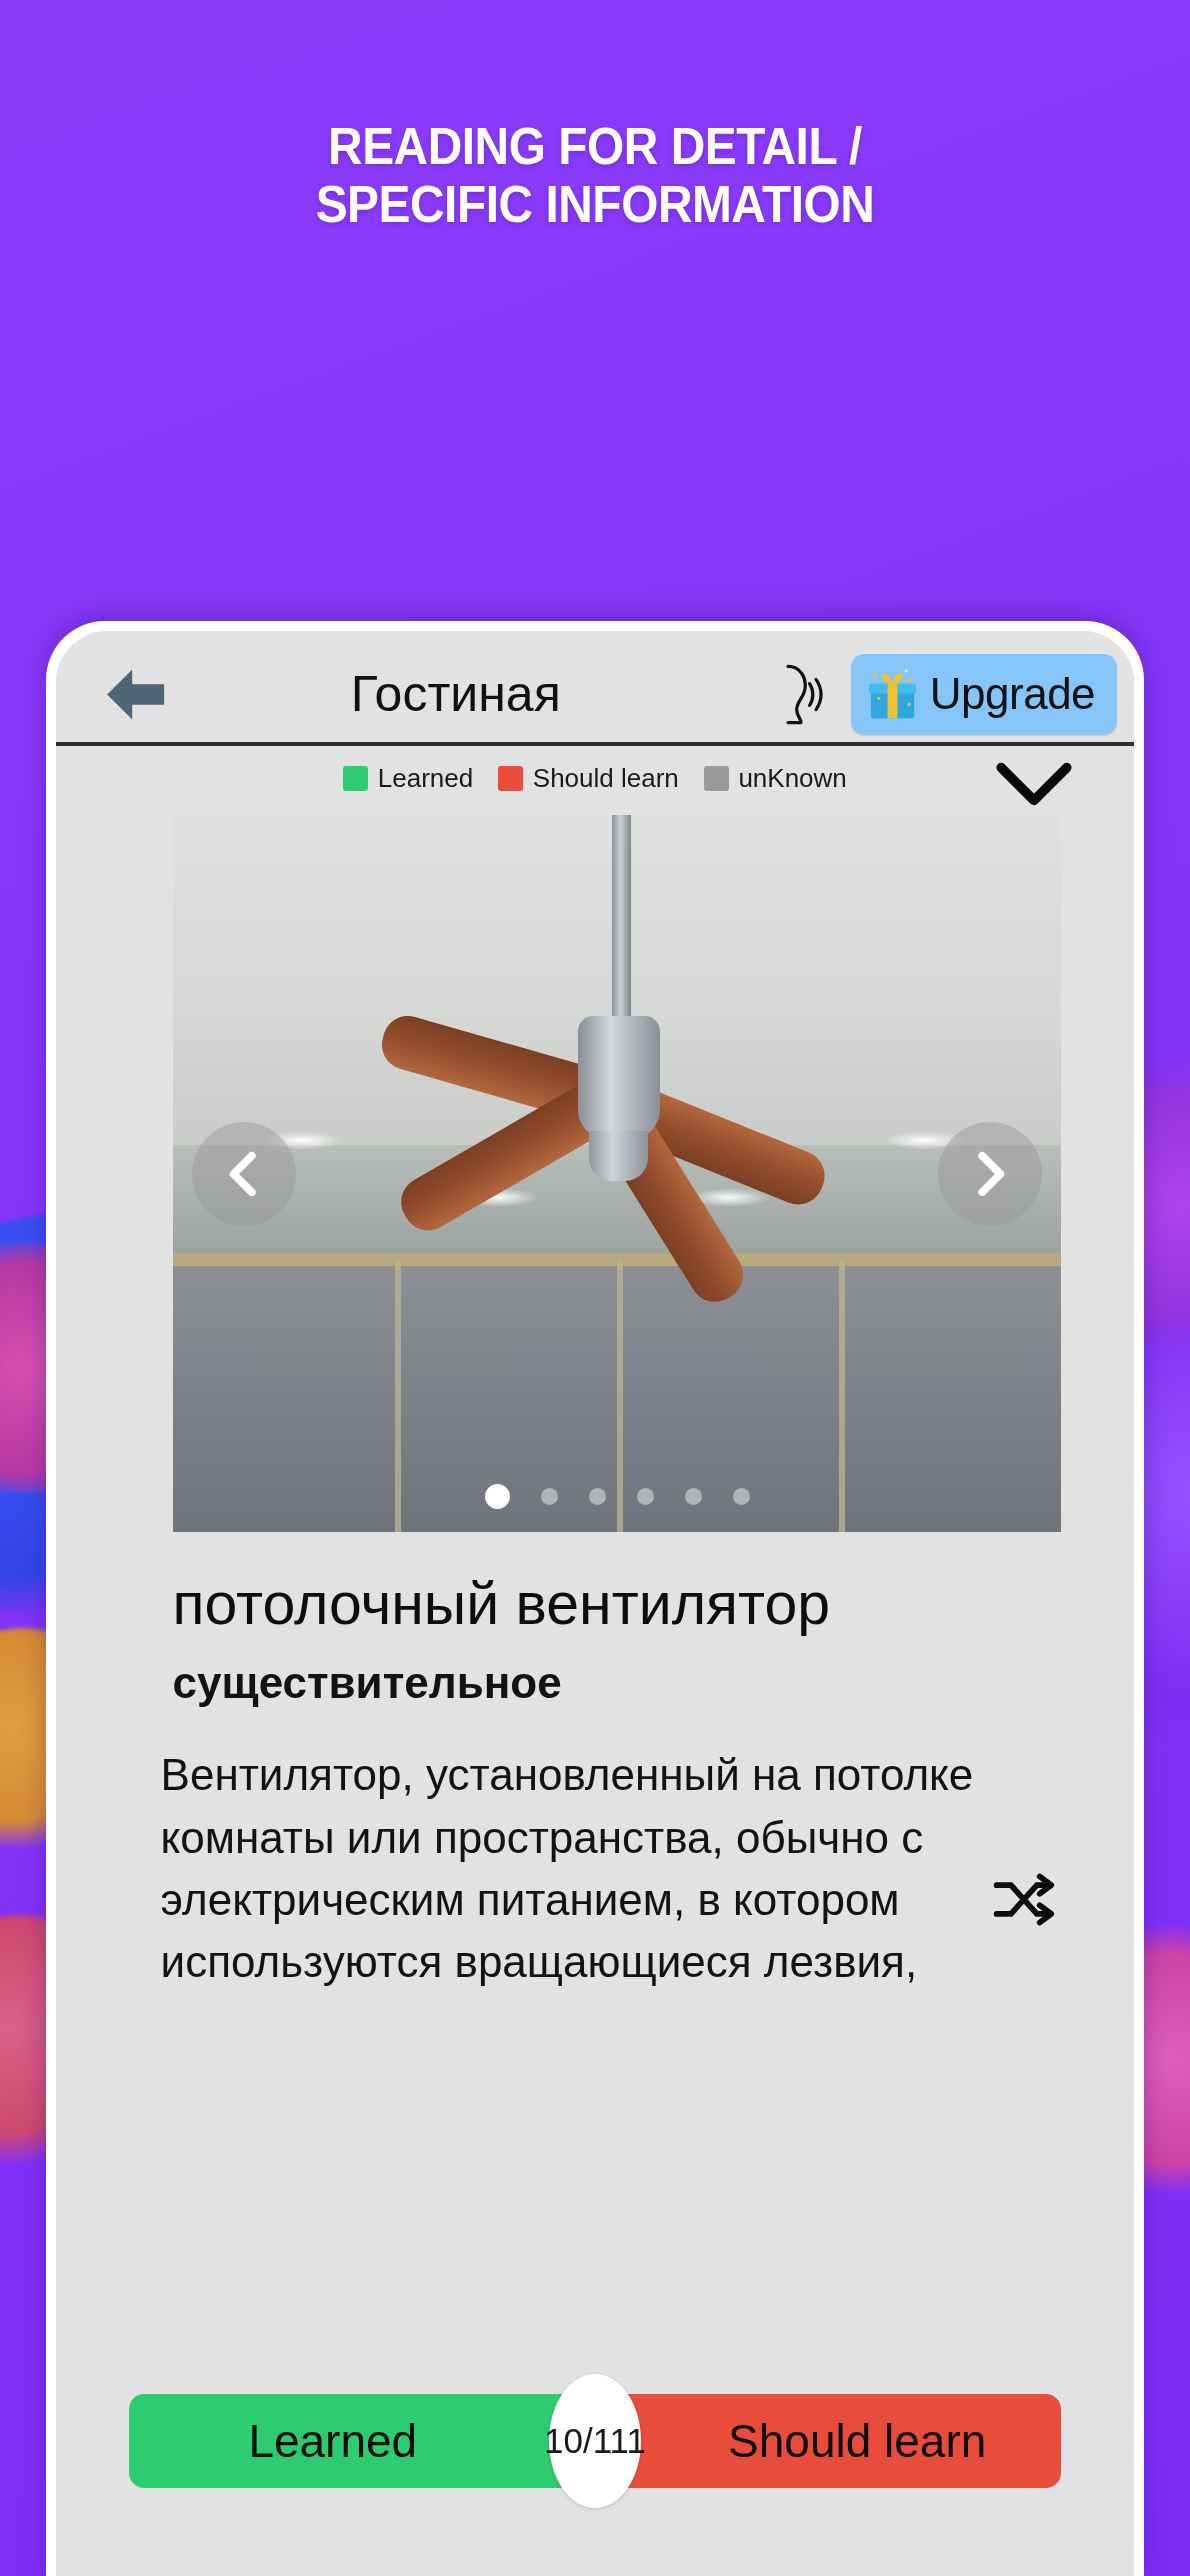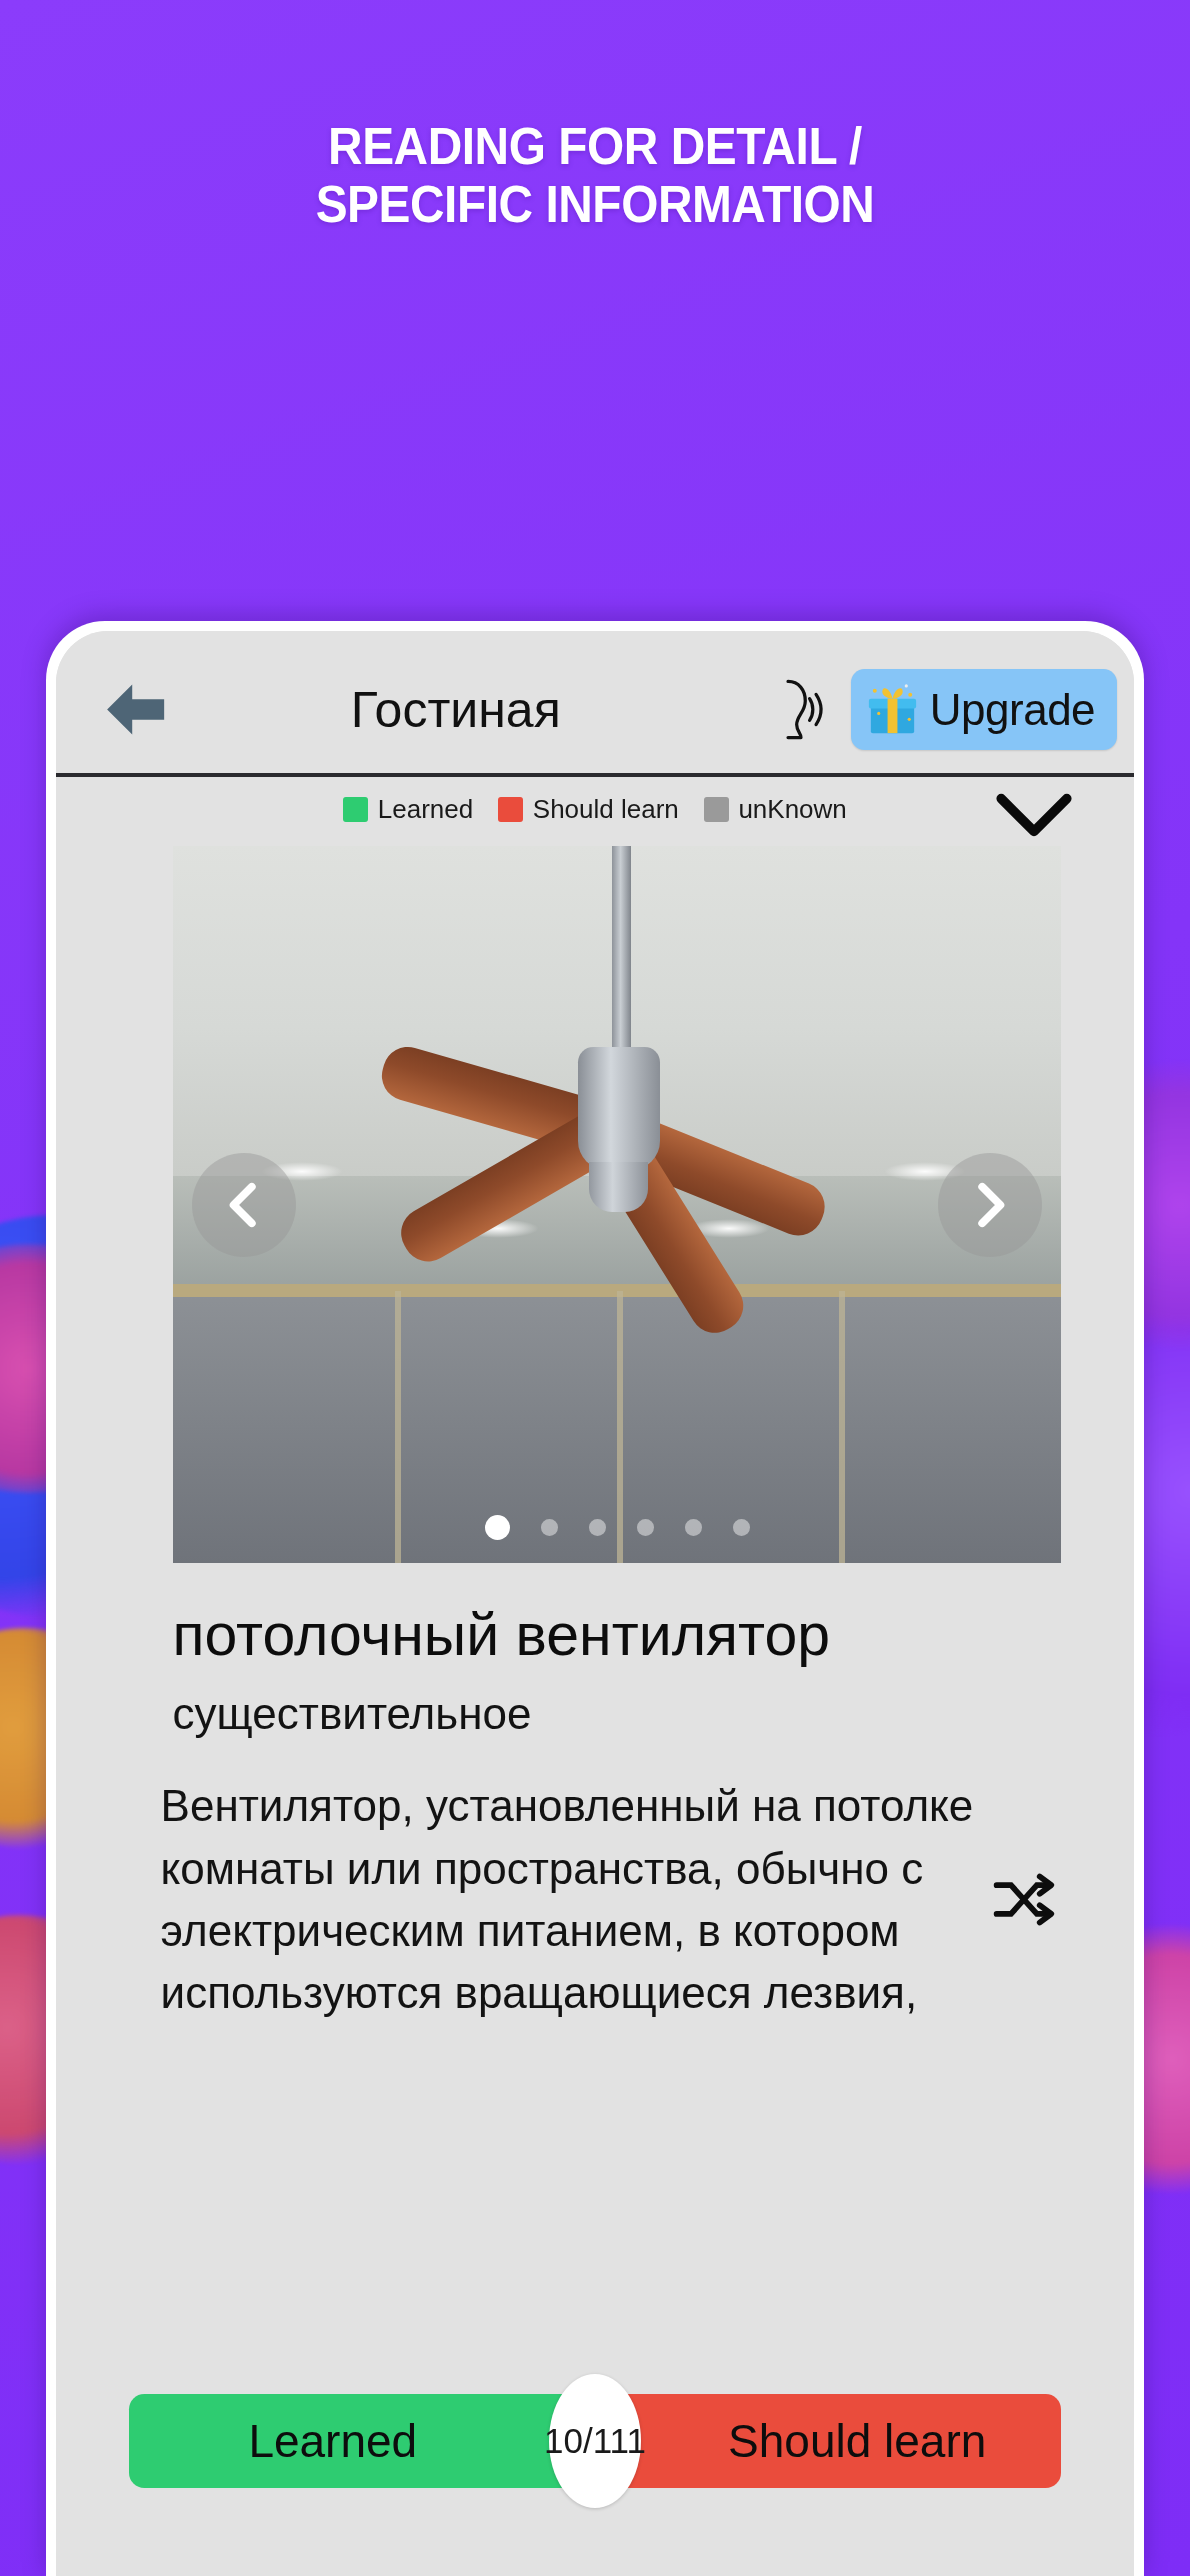--- a/index.html
+++ b/index.html
@@ -54,21 +54,21 @@
   }
   #phone-screen {
     width:100%; height:100%;
     background:#E2E2E2;
     border-top-left-radius:52px; border-top-right-radius:52px;
     overflow:hidden; position:relative;
   }
 
   
   #app-header {
-    height:142px; display:flex; align-items:center;
+    height:111px; display:flex; align-items:center;
     padding:16px 17px 0 33px; gap:0;
     background:#E2E2E2;
   }
   #back-button { width:92px; height:92px; flex:0 0 auto; display:flex; align-items:center; justify-content:center; cursor:pointer; }
   #back-button svg { width:73px; height:73px; }
   #screen-title {
     flex:1 1 auto; text-align:center;
     font-size:50px; color:#111; font-weight:400;
     margin-left:-19px; white-space:nowrap;
   }
@@ -163,21 +163,21 @@
     font-size:59px; color:#0D0D0D; line-height:1.1; white-space:nowrap;
   }
   #word-translation {
     padding:25px 73px 0 73px;
     font-size:44px; color:#131313;
   }
   #pos-row {
     display:flex; align-items:center; justify-content:space-between;
     padding:21px 73px 0 73px;
   }
-  #word-pos { font-size:44px; color:#131313; }
+  #word-pos { font-size:44px; color:#131313;font-weight:bold; }
   #speak-ru-button {
     height:73px; min-width:192px; border-radius:36px;
     background:#FFC211; display:flex; align-items:center; justify-content:center;
     gap:15.3px; padding:0 25px; cursor:pointer;
   }
   #speak-ru-label { font-size:48px; color:#1A1A1A; letter-spacing:1px; }
   #speak-ru-button svg { width:52px; height:52px; }
 
   #word-definition {
     padding:36px 73px 0 61px;

